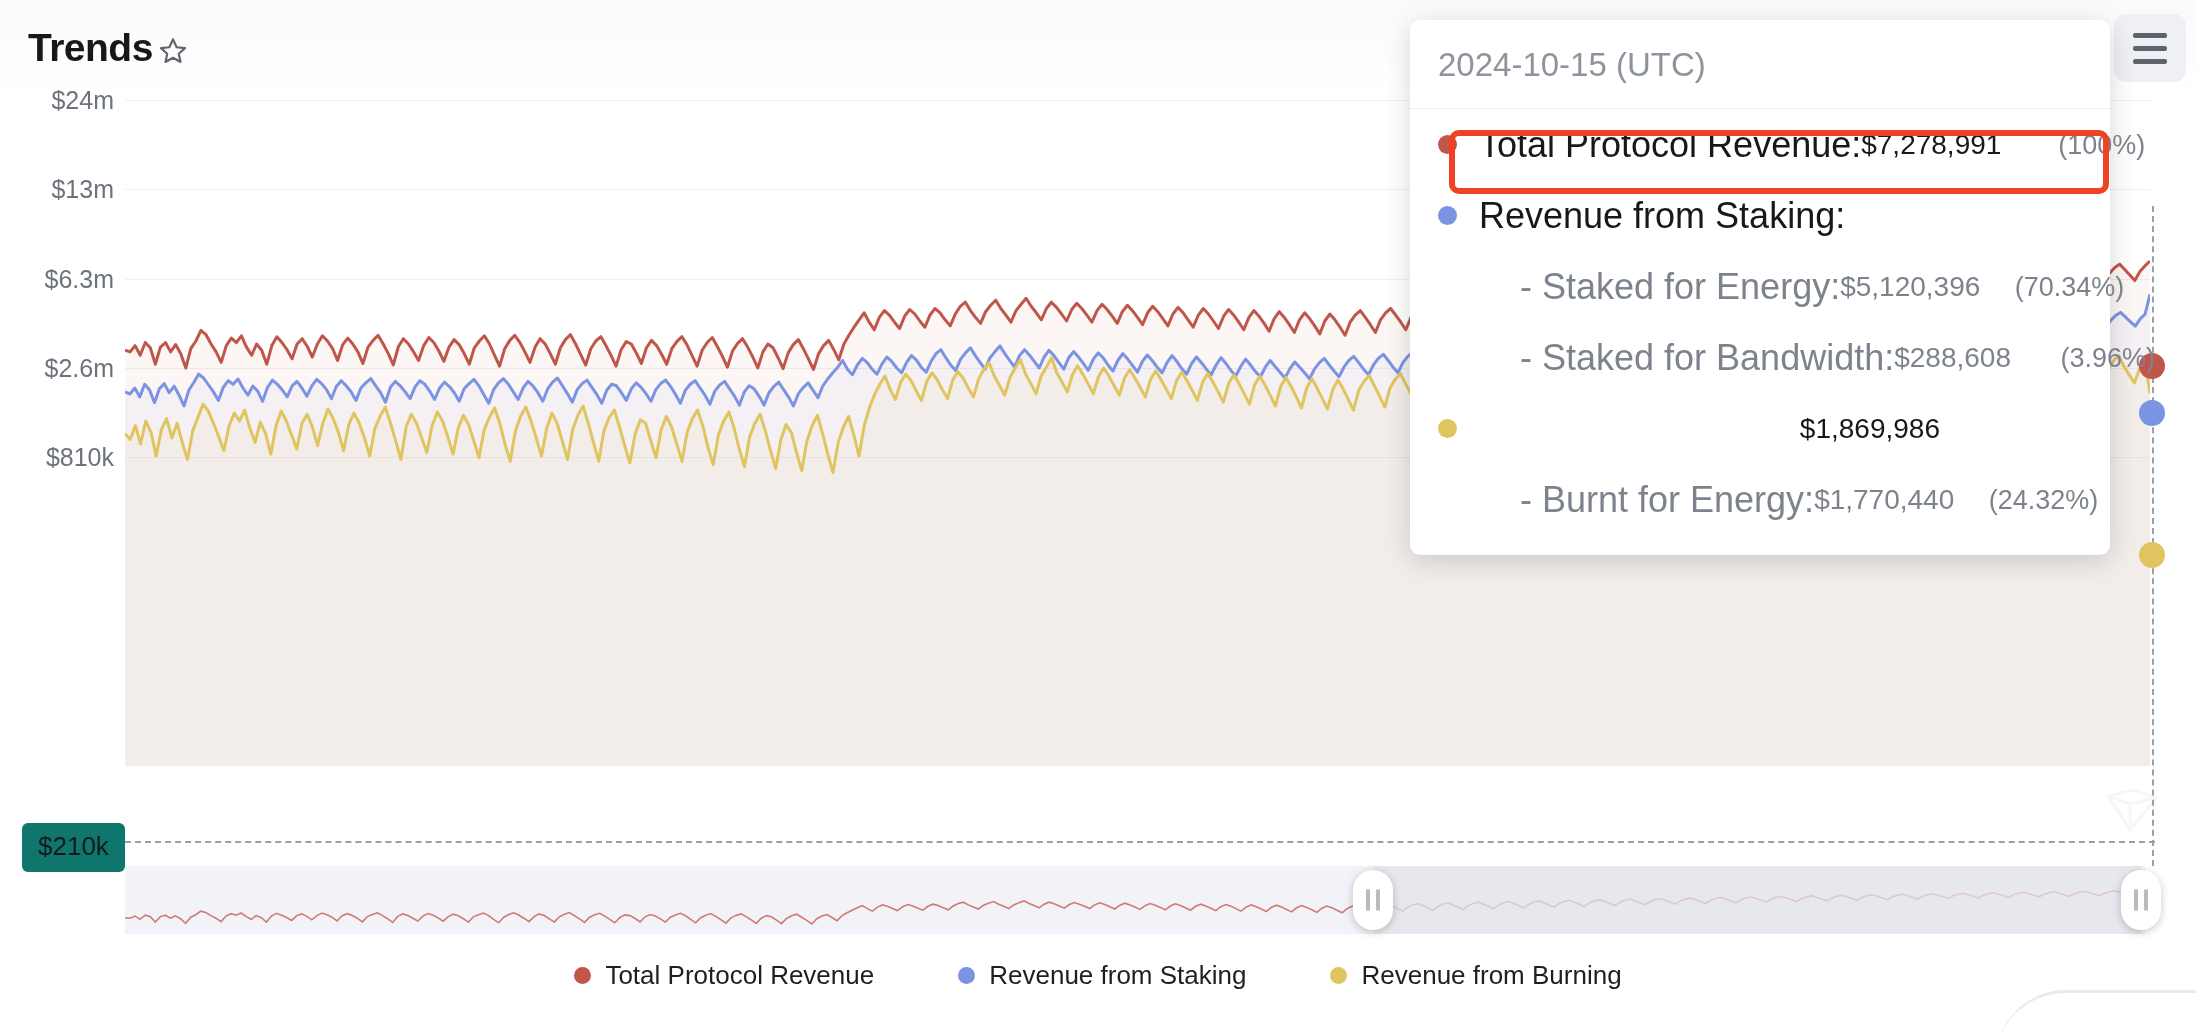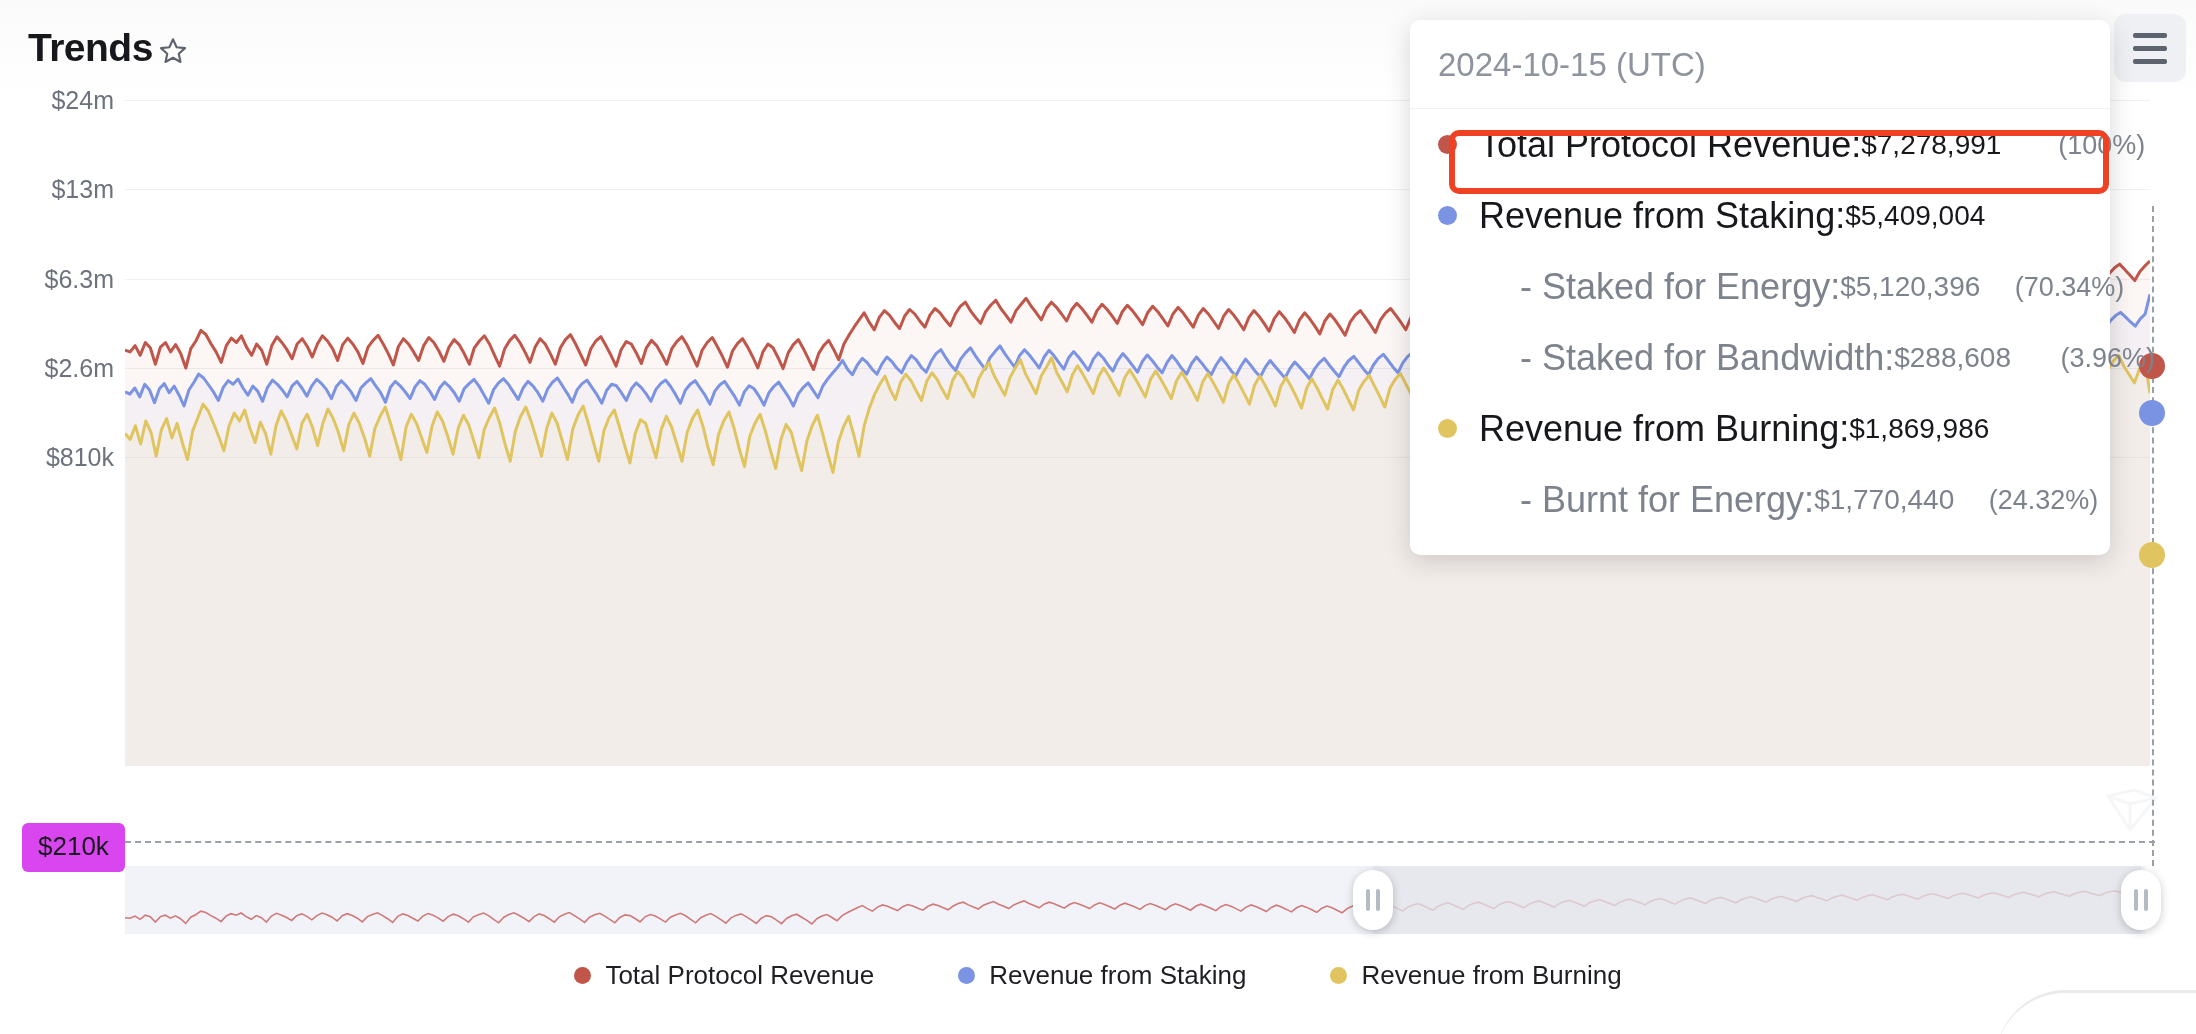--- a/index.html
+++ b/index.html
@@ -51,21 +51,21 @@
     position: absolute; right: 0; transform: translateY(-50%);
     font-size: 25px; color: #6d737c; white-space: nowrap;
   }
   .ytick-box { position: absolute; left: 0; width: 114px; }
   .gridline {
     position: absolute; left: 125px; width: 2025px; height: 1px;
     background: #f0f0f2;
   }
   #axis-pointer-label {
     position: absolute; left: 22px; top: 727px;
-    background: #d946ef; color: #16181c;
+    background: #0f766e; color: #16181c;
     font-size: 26px; padding: 8px 16px 10px 16px; border-radius: 6px;
     z-index: 6;
   }
   #axis-pointer-under {
     position: absolute; left: 26px; top: 749px;
     font-size: 25px; color: #b9bcc2; z-index: 5;
   }
   #axis-pointer-hline {
     position: absolute; left: 125px; top: 745px; width: 2030px; height: 0;
     border-top: 2px dashed #9aa0a8; z-index: 5;
@@ -277,44 +277,39 @@
           <span class="tt-dot" style="background: rgb(192, 86, 74);"></span>
           <span class="tt-name">Total Protocol Revenue:</span>
           <span class="tt-right">
             <span class="tt-value">$7,278,991</span>
             <span class="tt-pct">(100%)</span>
           </span>
         </div>
         <div class="tt-row">
           <span class="tt-dot" style="background: rgb(123, 147, 227);"></span>
           <span class="tt-name">Revenue from Staking:</span>
-          <span class="tt-right">
-            <span class="tt-value">$5,409,004</span>
-            <span class="tt-pct"></span>
-          </span>
         </div>
         <div class="tt-row sub">
           <span class="tt-dot" style="visibility: hidden;"></span>
           <span class="tt-name">- Staked for Energy:</span>
           <span class="tt-right">
             <span class="tt-value">$5,120,396</span>
             <span class="tt-pct">(70.34%)</span>
           </span>
         </div>
         <div class="tt-row sub">
           <span class="tt-dot" style="visibility: hidden;"></span>
           <span class="tt-name">- Staked for Bandwidth:</span>
           <span class="tt-right">
             <span class="tt-value">$288,608</span>
             <span class="tt-pct">(3.96%)</span>
           </span>
         </div>
         <div class="tt-row">
           <span class="tt-dot" style="background: rgb(224, 196, 95);"></span>
-          <span class="tt-name">Revenue from Burning:</span>
           <span class="tt-right">
             <span class="tt-value">$1,869,986</span>
             <span class="tt-pct"></span>
           </span>
         </div>
         <div class="tt-row sub">
           <span class="tt-dot" style="visibility: hidden;"></span>
           <span class="tt-name">- Burnt for Energy:</span>
           <span class="tt-right">
             <span class="tt-value">$1,770,440</span>

